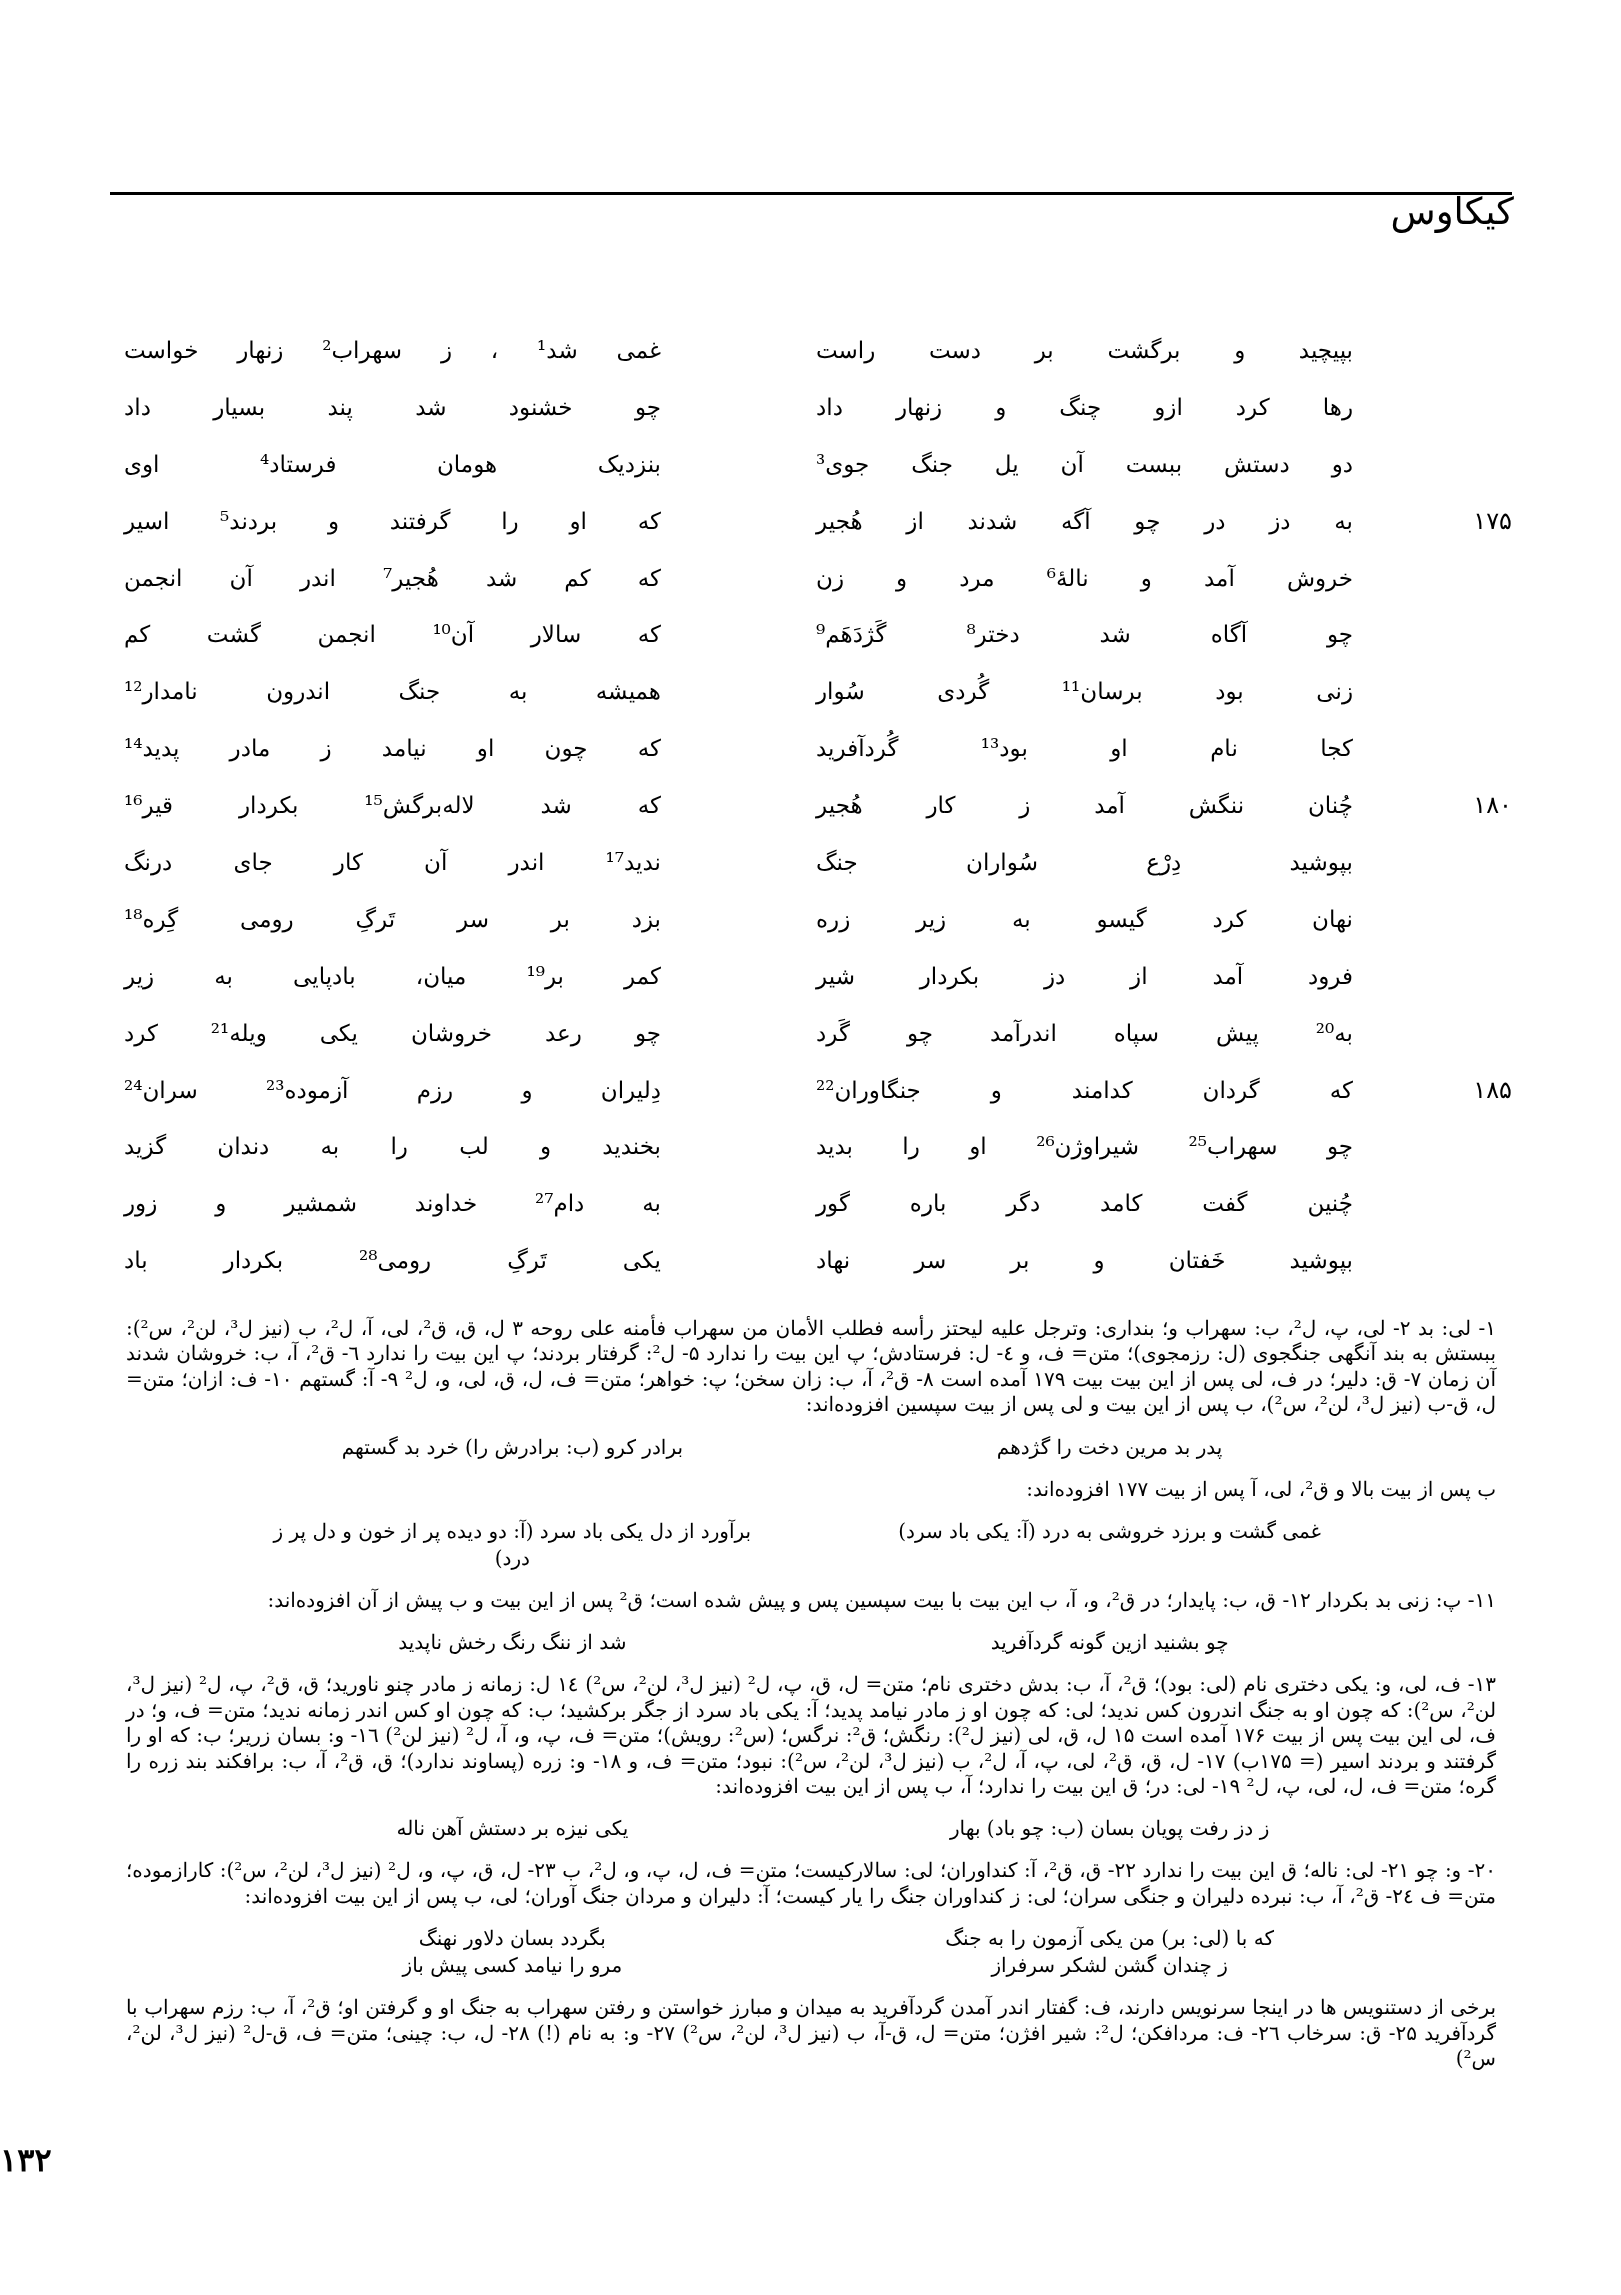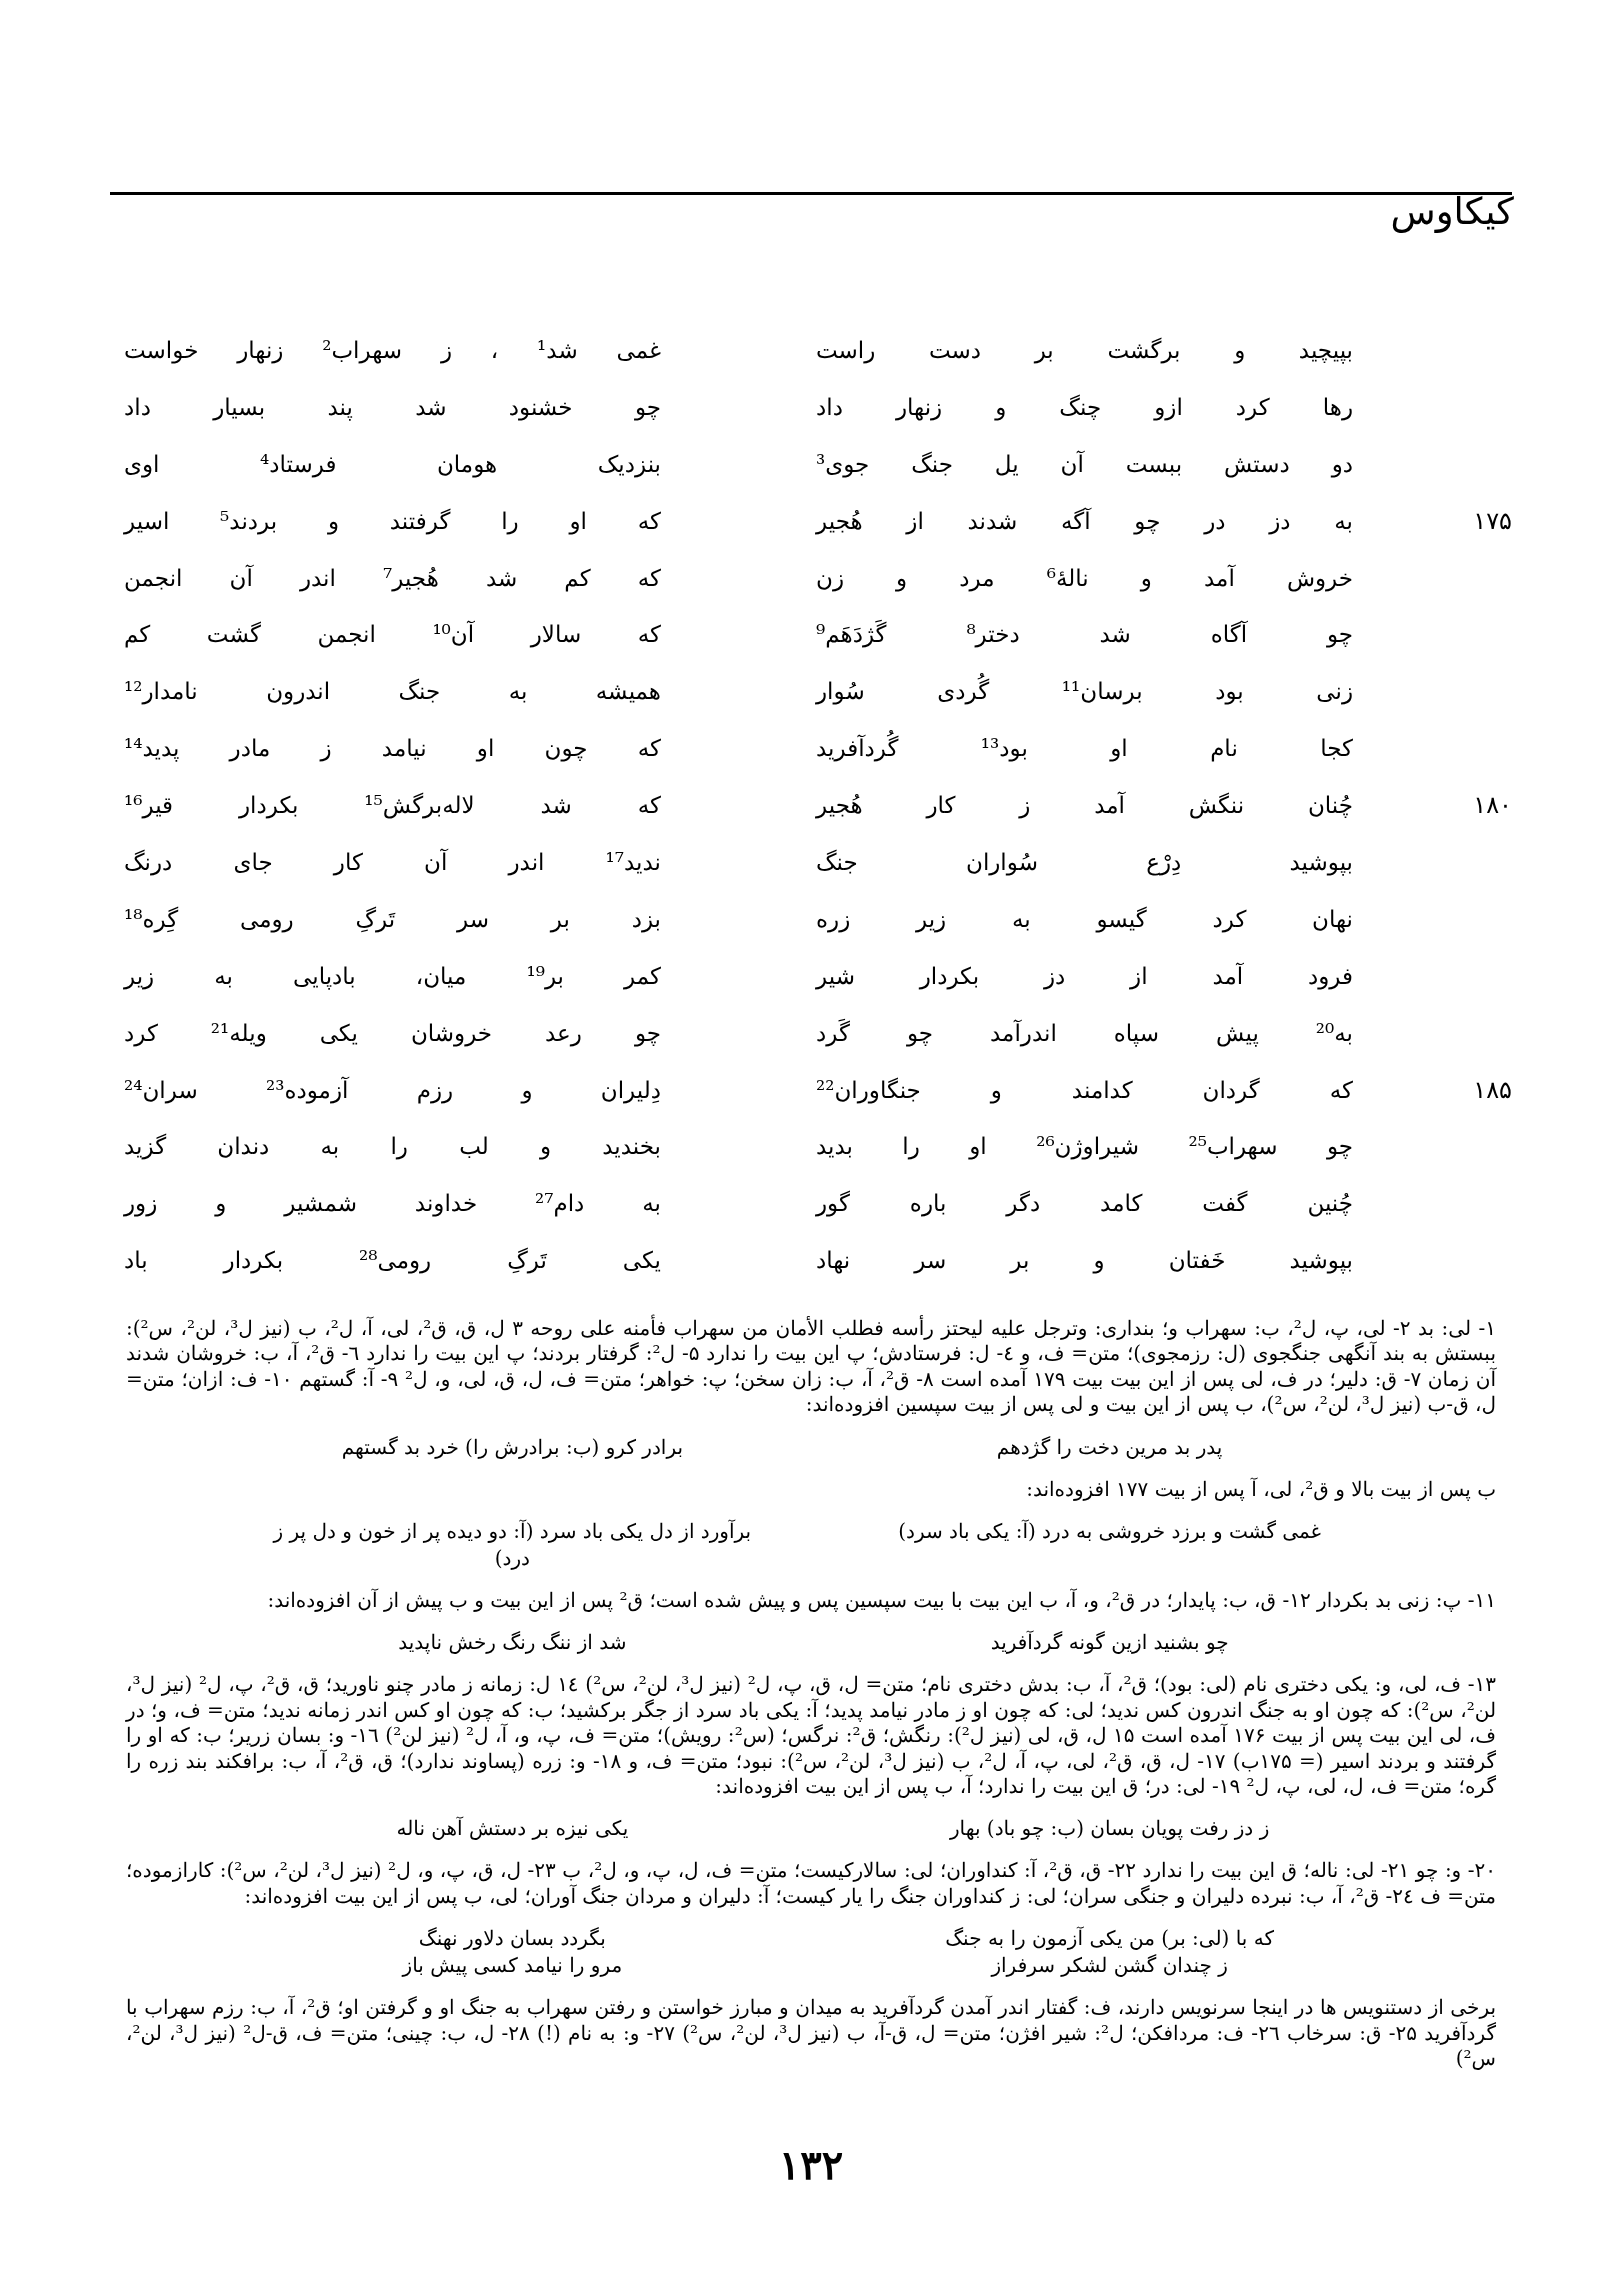--- a/index.html
+++ b/index.html
@@ -40,22 +40,22 @@
     font-size: 20px; line-height: 25.4px; text-align: justify;
   }
   .note-para { margin: 16px; }
   .note-verse {
     display: flex; justify-content: space-between; padding: 0 148px;
     font-size: 20px; line-height: 27px;
   }
   .note-verse span { display: inline-block; width: 46%; text-align: center; }
 
   .page-number {
-    position: absolute; top: 2141px; left: 0; right: 0; text-align: center;
-    font-size: 40px; font-weight: bold;
+    position: absolute; top: 2141px; left: 0; right: 0; text-align: left;
+    font-size: 32px; font-weight: bold;
   }
 </style>
 </head>
 <body>
 
 <div class="page">
   <div class="running-head">کیکاوس</div>
   <div class="head-rule"></div>
 
   <div class="verses" id="verses">

